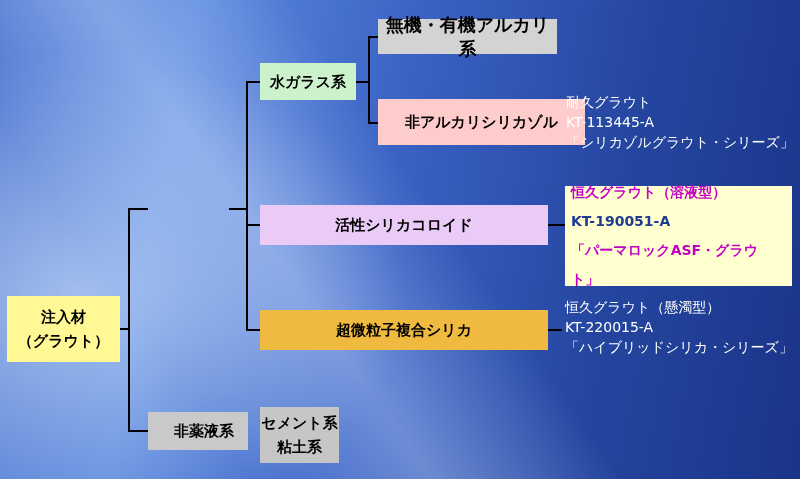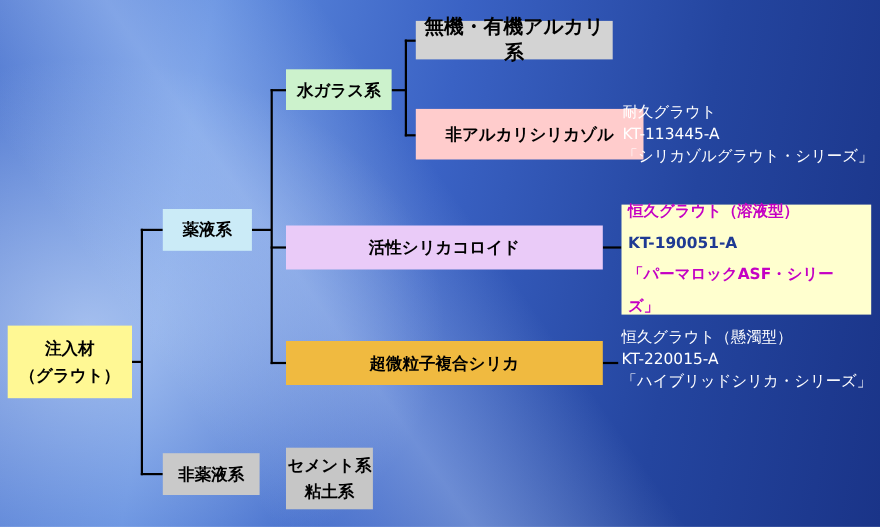--- a/index.html
+++ b/index.html
@@ -17,21 +17,21 @@
   .box{
     position:absolute;
     display:flex;flex-direction:column;
     align-items:center;justify-content:center;
     text-align:center;
     font-weight:bold;color:#000;
     font-size:15px;line-height:24px;
   }
   .root{left:7px;top:296px;width:113px;height:66px;background:#FFF894;}
   .chemical{left:148px;top:190px;width:81px;height:38px;background:#CBEBF7;}
-  .nonchemical{left:148px;top:412px;width:88px;height:38px;background:#C9C9C9;}
+  .nonchemical{left:148px;top:412px;width:88px;height:38px;background:#C9C9C9;padding-left:12px;}
   .waterglass{left:260px;top:63px;width:96px;height:37px;background:#CCF2CC;}
   .alkali{left:378px;top:19px;width:179px;height:35px;background:#D3D3D3;font-size:18px;}
   .nonalkali{left:378px;top:99px;width:207px;height:46px;background:#FFCCCC;}
   .active{left:260px;top:205px;width:288px;height:40px;background:#EACBF8;}
   .ultrafine{left:260px;top:310px;width:288px;height:40px;background:#F0BA40;}
   .cement{left:260px;top:407px;width:79px;height:56px;background:#C6C6C6;}
   .annbox{
     position:absolute;left:565px;top:186px;width:227px;height:100px;
     background:#FFFFCF;
     display:flex;flex-direction:column;justify-content:center;
@@ -68,23 +68,20 @@
   <div class="line" style="left:368px;top:122px;width:10px;height:2px"></div>
   <div class="line" style="left:557px;top:121px;width:8px;height:2px"></div>
   <div class="line" style="left:548px;top:224px;width:17px;height:2px"></div>
   <div class="line" style="left:548px;top:329px;width:14px;height:2px"></div>
 
   <div class="box root">
     <div>注入材</div>
     <div>（グラウト）</div>
   </div>
 
-  <div class="box chemical">
-    <div>薬液系</div>
-  </div>
 
   <div class="box nonchemical">
     <div>非薬液系</div>
   </div>
 
   <div class="box waterglass">
     <div>水ガラス系</div>
   </div>
 
   <div class="box alkali">
@@ -110,21 +107,21 @@
 
   <div class="anntext ann1">
     <div>耐久グラウト</div>
     <div>KT-113445-A</div>
     <div>「シリカゾルグラウト・シリーズ」</div>
   </div>
 
   <div class="annbox">
     <div class="magenta">恒久グラウト（溶液型）</div>
     <div class="navy">KT-190051-A</div>
-    <div class="magenta">「パーマロックASF・シリーズ」</div>
+    <div class="magenta">「パーマロックASF・グラウト」</div>
   </div>
 
   <div class="anntext ann3">
     <div>恒久グラウト（懸濁型）</div>
     <div>KT-220015-A</div>
     <div>「ハイブリッドシリカ・シリーズ」</div>
   </div>
 
 </div>
 

